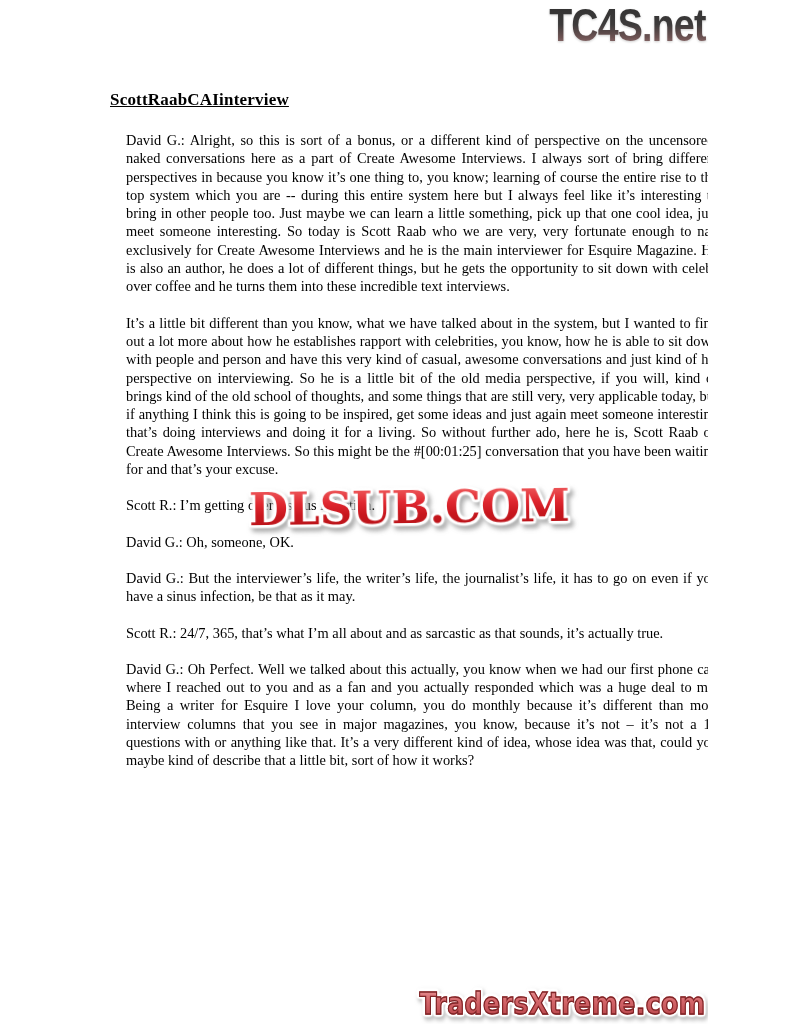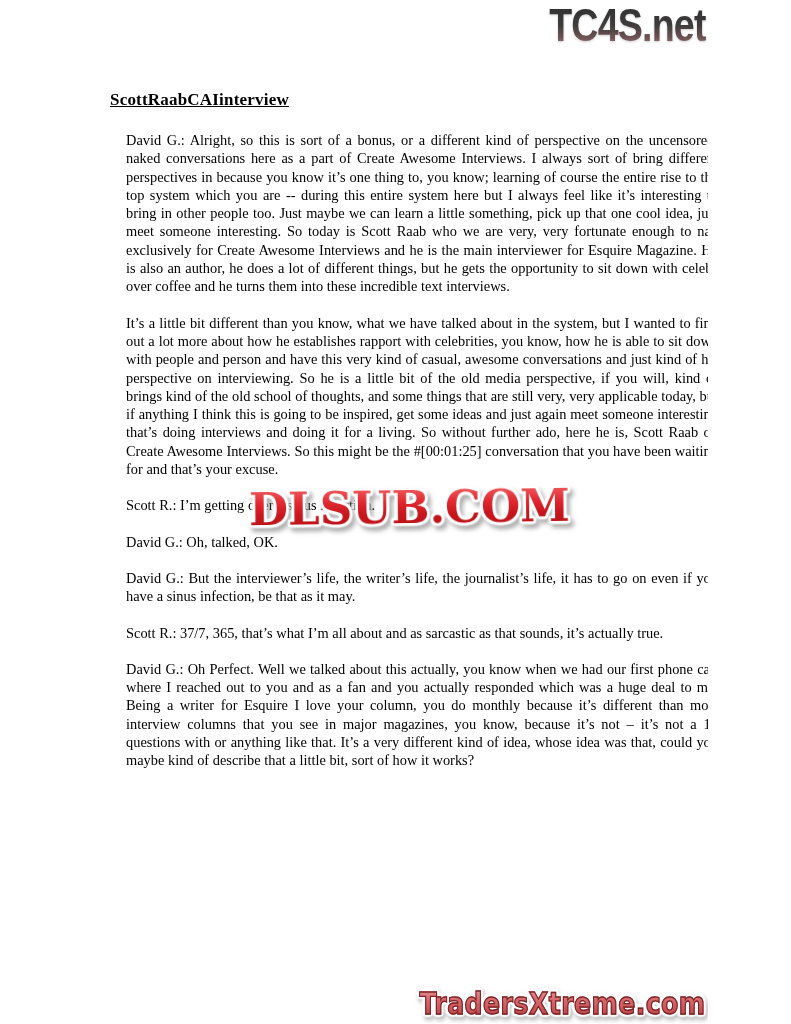--- a/index.html
+++ b/index.html
@@ -132,23 +132,23 @@
 
   <div class="logo-top">TC4S.net</div>
 
   <div class="content">
     <h1 class="doc-title">ScottRaabCAIinterview</h1>
 
 
     <p class="para">David G.: Alright, so this is sort of a bonus, or a different kind of perspective on the uncensored, naked conversations here as a part of Create Awesome Interviews. I always sort of bring different perspectives in because you know it’s one thing to, you know; learning of course the entire rise to the top system which you are -- during this entire system here but I always feel like it’s interesting to bring in other people too. Just maybe we can learn a little something, pick up that one cool idea, just meet someone interesting. So today is Scott Raab who we are very, very fortunate enough to nab exclusively for Create Awesome Interviews and he is the main interviewer for Esquire Magazine. He is also an author, he does a lot of different things, but he gets the opportunity to sit down with celebs over coffee and he turns them into these incredible text interviews.</p>
     <p class="para">It’s a little bit different than you know, what we have talked about in the system, but I wanted to find out a lot more about how he establishes rapport with celebrities, you know, how he is able to sit down with people and person and have this very kind of casual, awesome conversations and just kind of his perspective on interviewing. So he is a little bit of the old media perspective, if you will, kind of brings kind of the old school of thoughts, and some things that are still very, very applicable today, but if anything I think this is going to be inspired, get some ideas and just again meet someone interesting that’s doing interviews and doing it for a living. So without further ado, here he is, Scott Raab on Create Awesome Interviews. So this might be the #[00:01:25] conversation that you have been waiting for and that’s your excuse.</p>
     <p class="para">Scott R.: I’m getting over a sinus infection.</p>
-    <p class="para">David G.: Oh, talked, OK.</p>
+    <p class="para">David G.: Oh, someone, OK.</p>
     <p class="para">David G.: But the interviewer’s life, the writer’s life, the journalist’s life, it has to go on even if you have a sinus infection, be that as it may.</p>
-    <p class="para">Scott R.: 37/7, 365, that’s what I’m all about and as sarcastic as that sounds, it’s actually true.</p>
+    <p class="para">Scott R.: 24/7, 365, that’s what I’m all about and as sarcastic as that sounds, it’s actually true.</p>
     <p class="para">David G.: Oh Perfect. Well we talked about this actually, you know when we had our first phone call where I reached out to you and as a fan and you actually responded which was a huge deal to me. Being a writer for Esquire I love your column, you do monthly because it’s different than most interview columns that you see in major magazines, you know, because it’s not – it’s not a 10 questions with or anything like that. It’s a very different kind of idea, whose idea was that, could you maybe kind of describe that a little bit, sort of how it works?</p>
   </div>
 
   <div class="wm-center">DLSUB.COM</div>
 
   <div class="logo-bottom">TradersXtreme.com</div>
 
 </div>
 
 </body></html>

